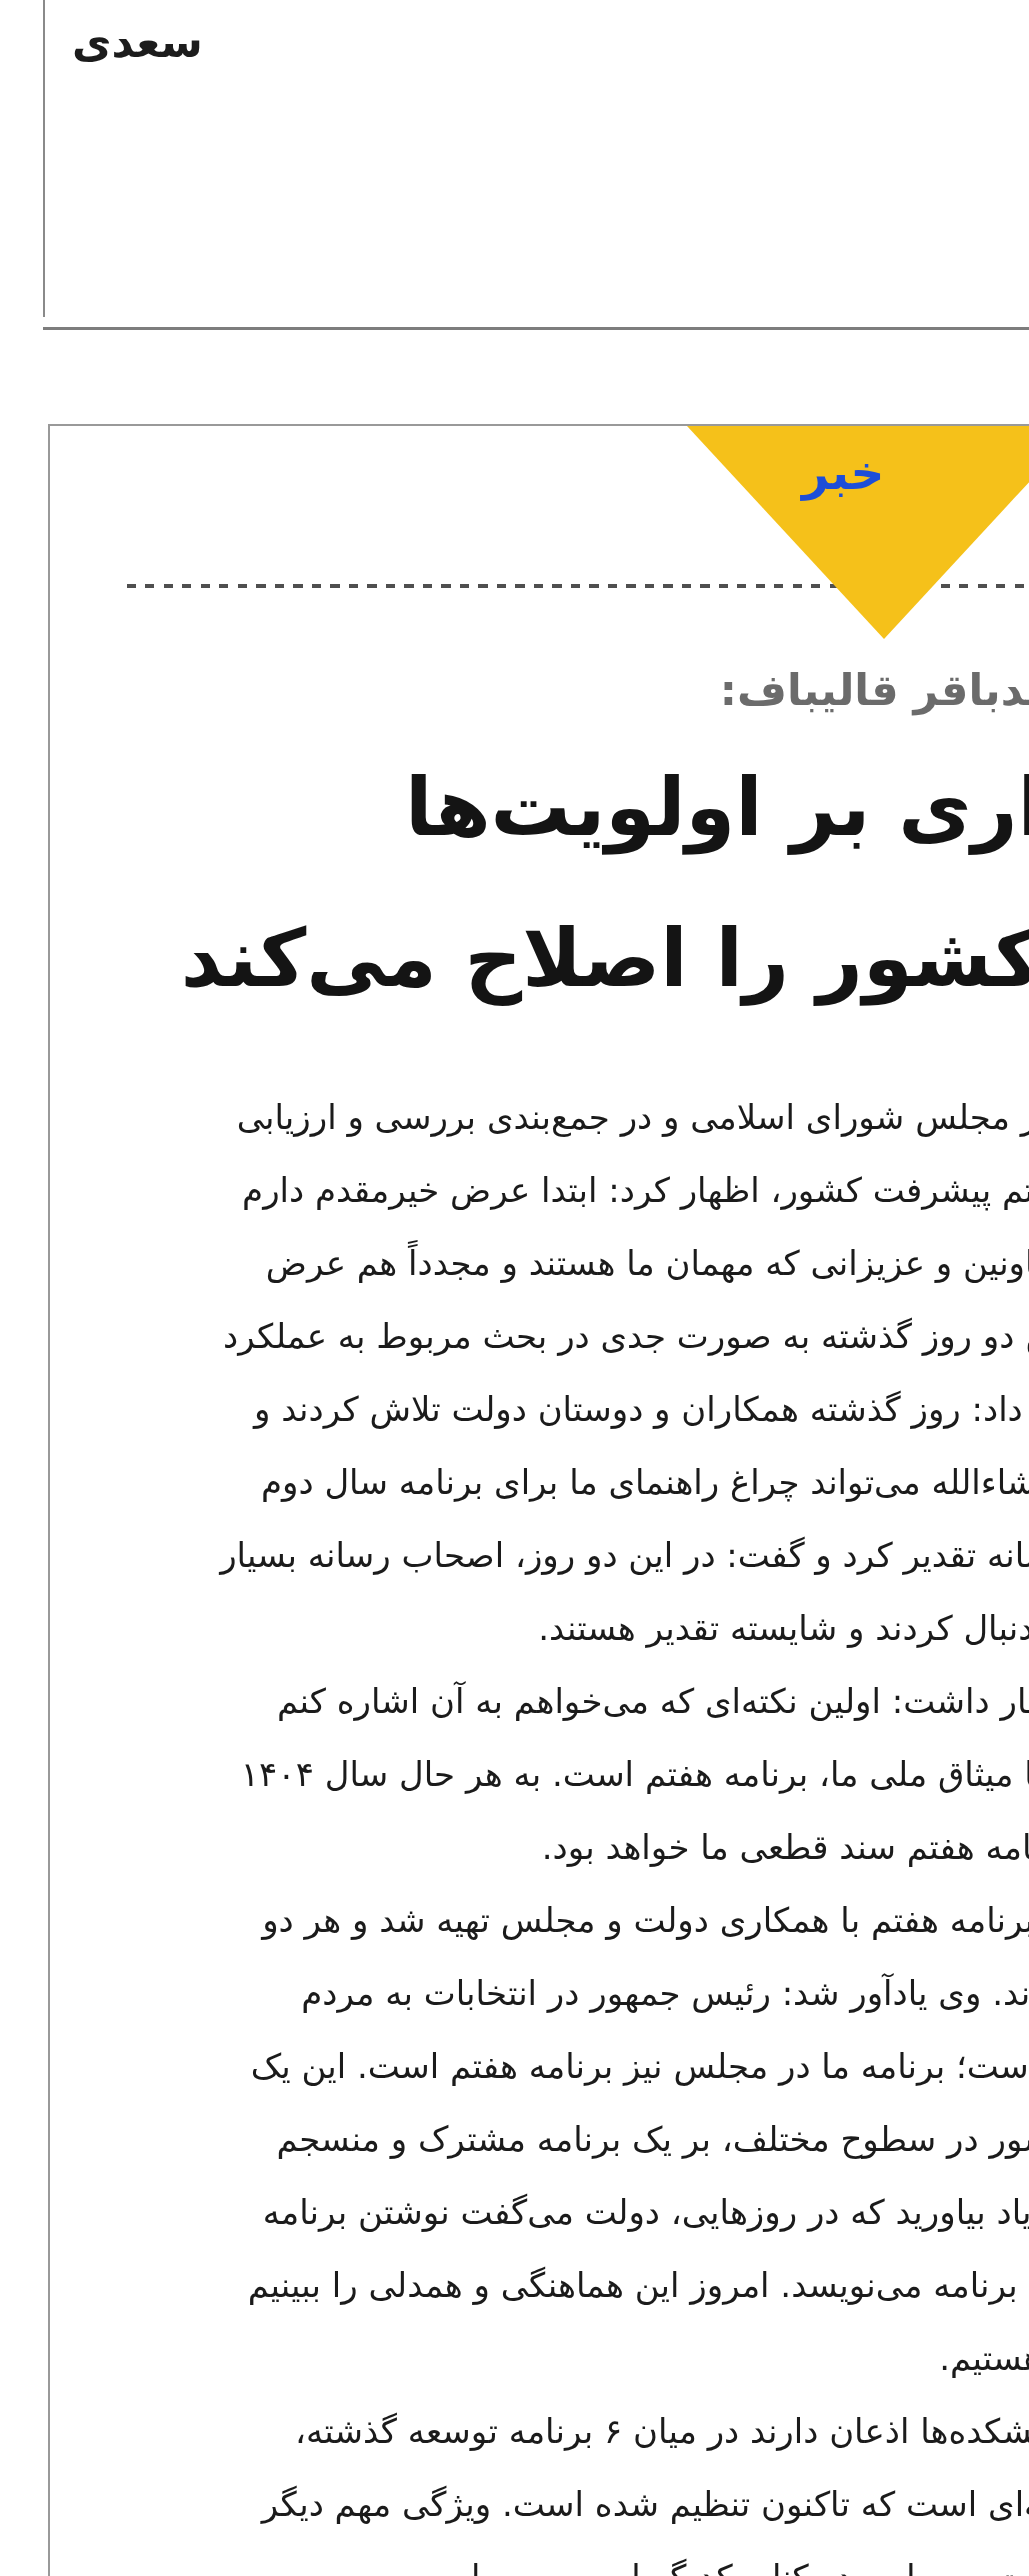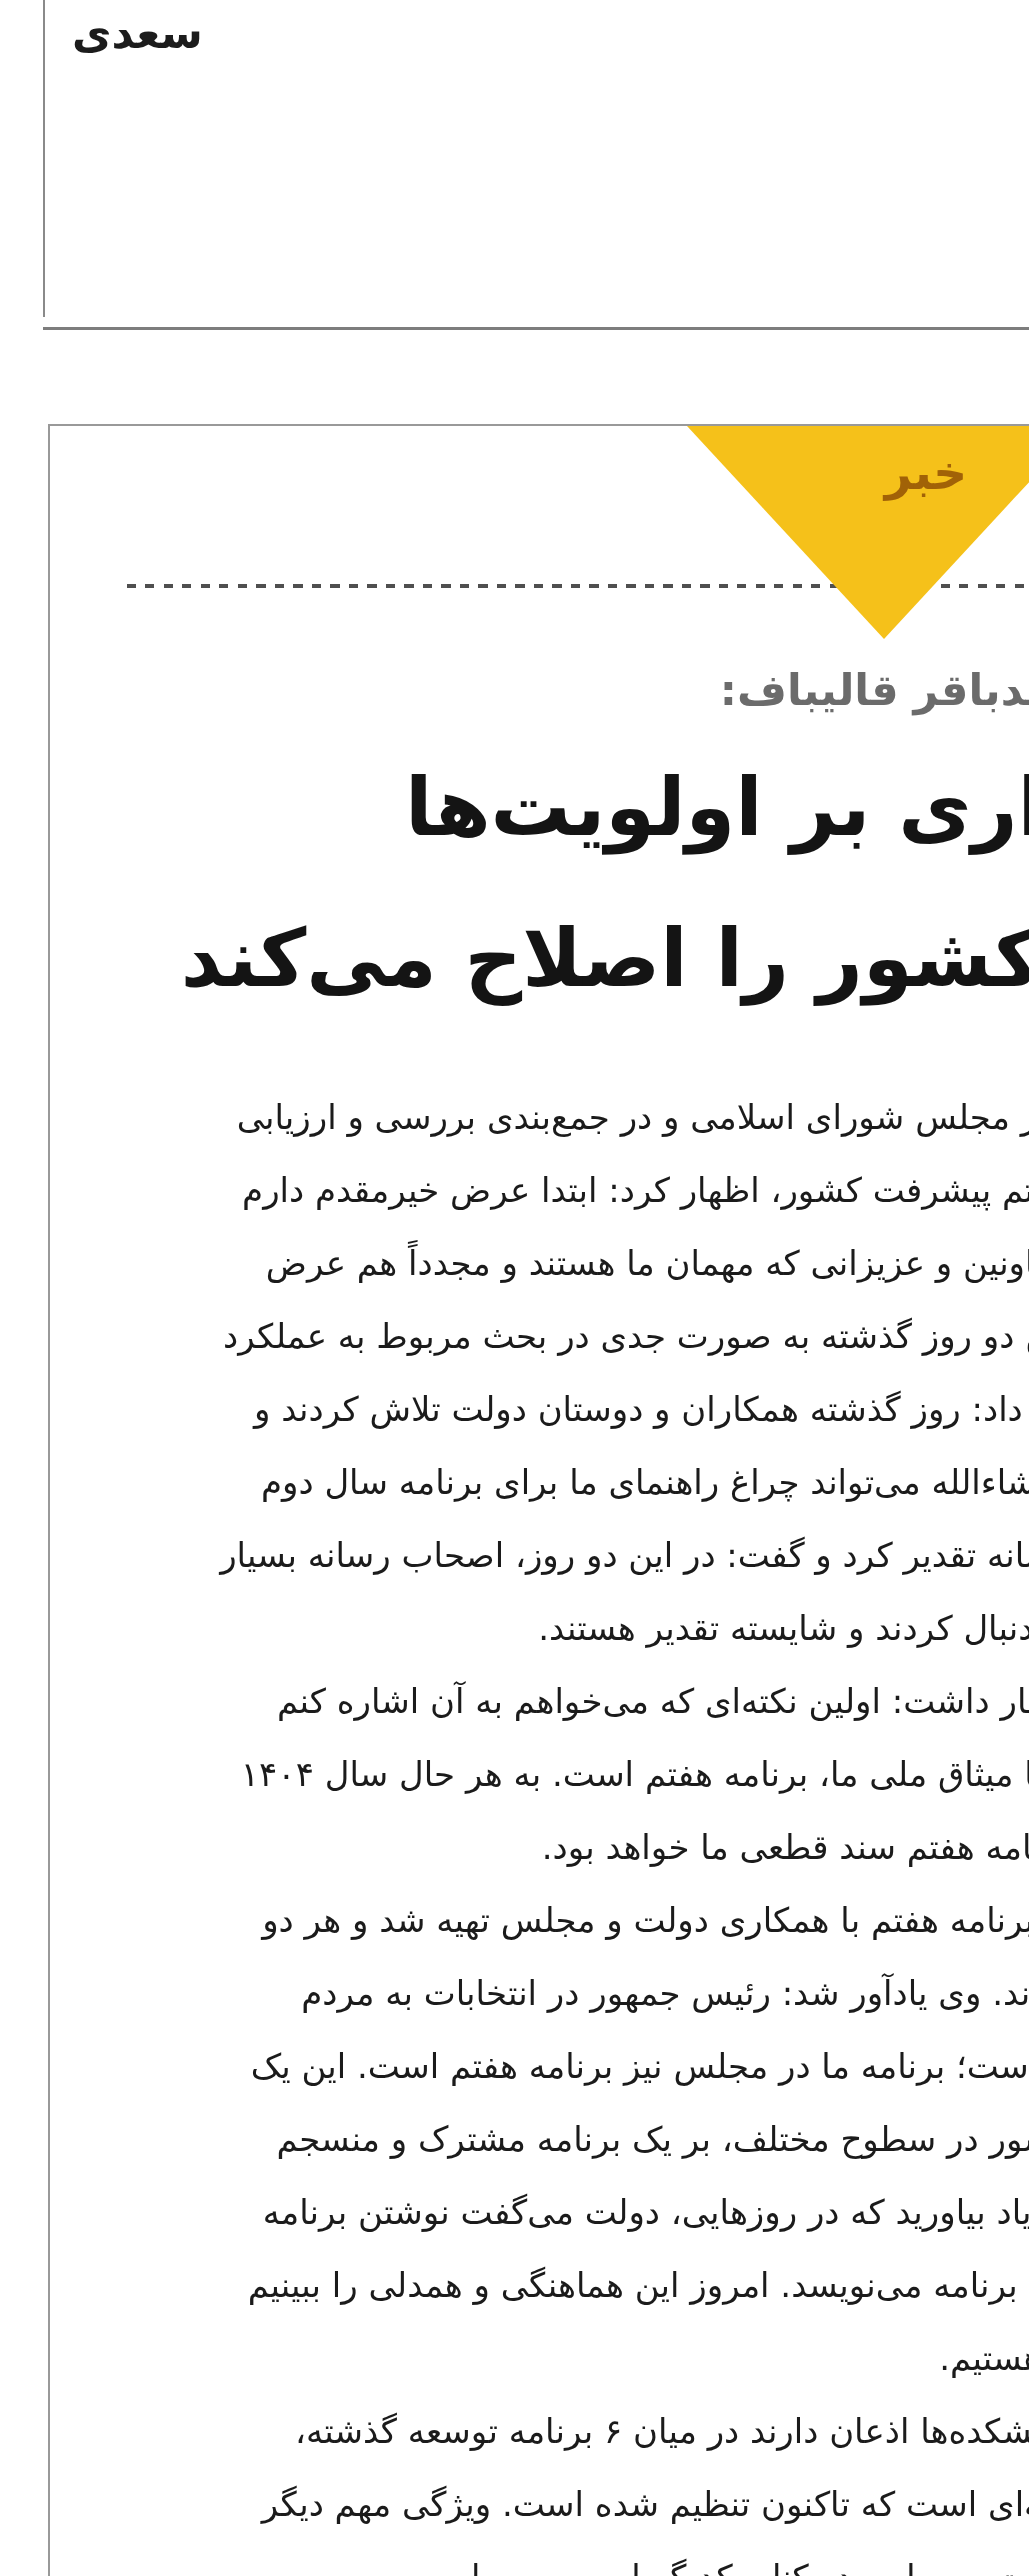--- a/index.html
+++ b/index.html
@@ -4,21 +4,21 @@
 <style>
   html,body{margin:0;padding:0;}
   body{
     width:1030px;height:2576px;position:relative;overflow:hidden;
     background:#ffffff;
     font-family:"DejaVu Sans", sans-serif;
   }
   .abs{position:absolute;}
   
   .saadi{
-    left:72px;top:8px;font-size:43px;font-weight:bold;color:#1c1c1c;
+    left:72px;top:17px;font-size:43px;font-weight:bold;color:#1c1c1c;
     direction:rtl;white-space:nowrap;
   }
   .v-divider-top{
     left:43px;top:0;width:2.1px;height:317px;background:#8a8a8a;
   }
   .h-divider{
     left:43px;top:327px;width:987px;height:2.7px;background:#7d7d7d;
   }
   
   .box-top-border{
@@ -28,22 +28,22 @@
     left:48px;top:424px;width:2.1px;height:2152px;background:#999;z-index:5;
   }
   
   .flag-triangle{
     left:687px;top:426px;width:0;height:0;z-index:3;
     border-left:197px solid transparent;
     border-right:197px solid transparent;
     border-top:213px solid #f5c11a;
   }
   .flag-label{
-    left:802px;top:445px;width:165px;text-align:right;z-index:4;
-    font-size:47px;font-weight:bold;color:#a16207;direction:rtl;
+    left:802px;top:445px;width:165px;text-align:left;z-index:4;
+    font-size:47px;font-weight:bold;color:#1d4ed8;direction:rtl;
   }
   .dashed-rule{
     left:127px;top:584px;width:903px;height:4.1px;z-index:1;
     background:repeating-linear-gradient(90deg,#4f4f4f 0 9px,transparent 9px 18.5px);
   }
   
   .kicker{
     right:-10.3px;top:665px;z-index:2;
     font-size:43px;font-weight:bold;color:#6b6b6b;
     direction:rtl;white-space:nowrap;

